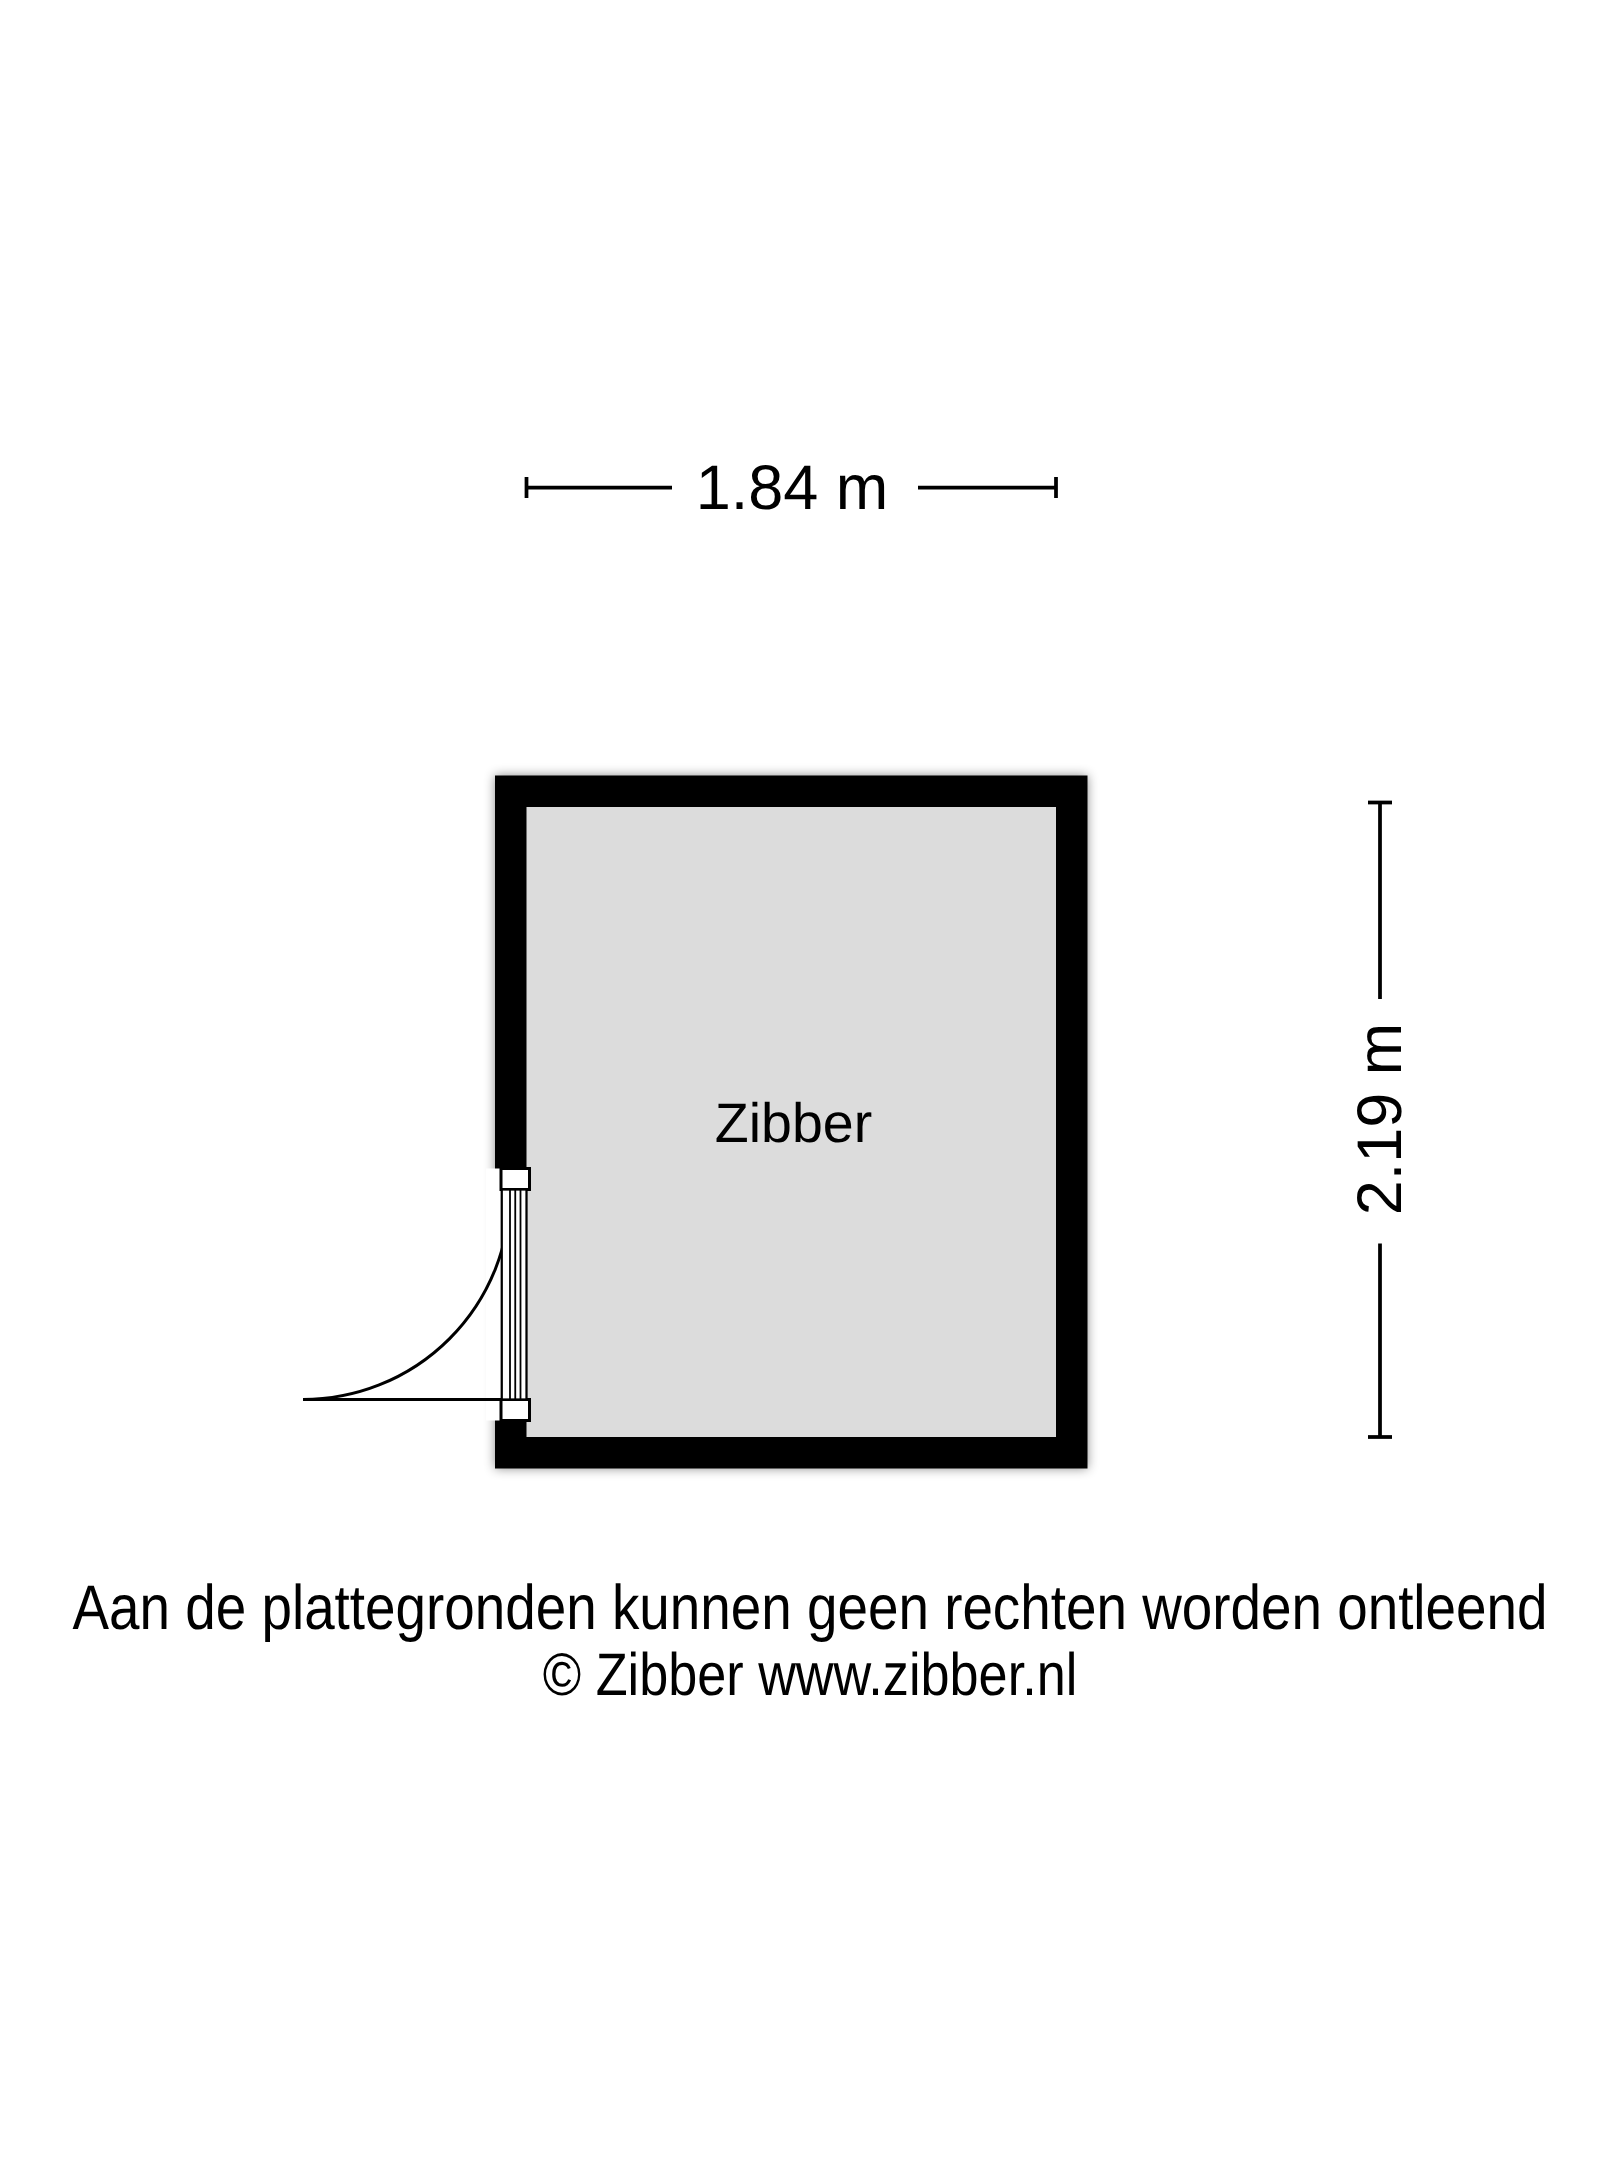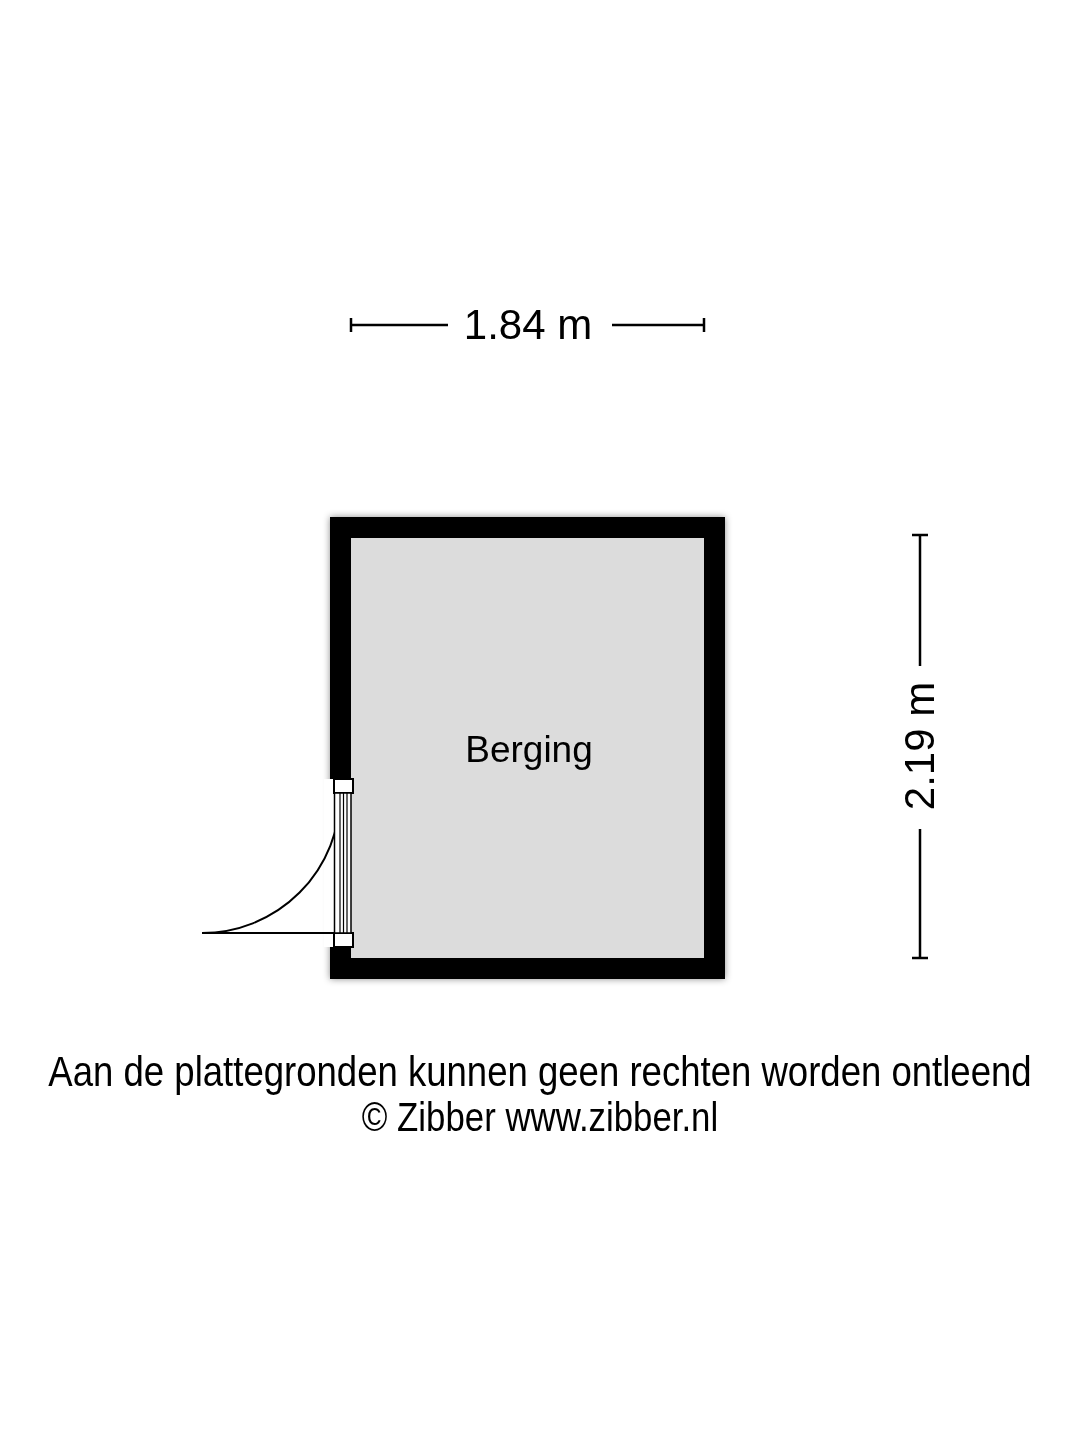--- a/index.html
+++ b/index.html
@@ -98,19 +98,19 @@
       <line x1="340" y1="793" x2="340" y2="933" stroke-width="1.2"></line>
       <line x1="343.5" y1="793" x2="343.5" y2="933" stroke-width="1.2"></line>
       <line x1="347" y1="793" x2="347" y2="933" stroke-width="1.2"></line>
     </g>
   </svg>
 
   <div class="txt dim-top">1.84 m</div>
 
   <div class="txt dim-right">2.19 m</div>
 
-  <div class="txt room-label">Berging</div>
+  <div class="txt room-label">Zibber</div>
 
   <div class="txt disclaimer">Aan de plattegronden kunnen geen rechten worden ontleend</div>
 
   <div class="txt credit">© Zibber www.zibber.nl</div>
 
 </div>
 
 </body></html>

